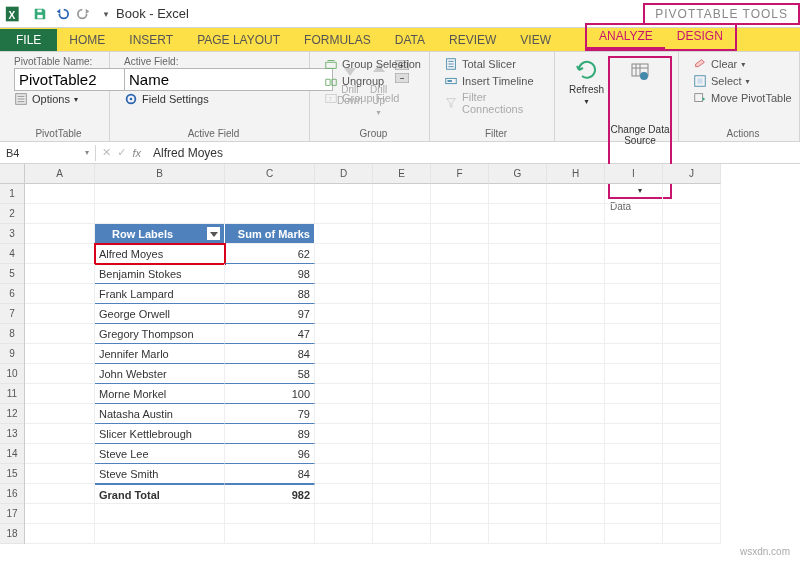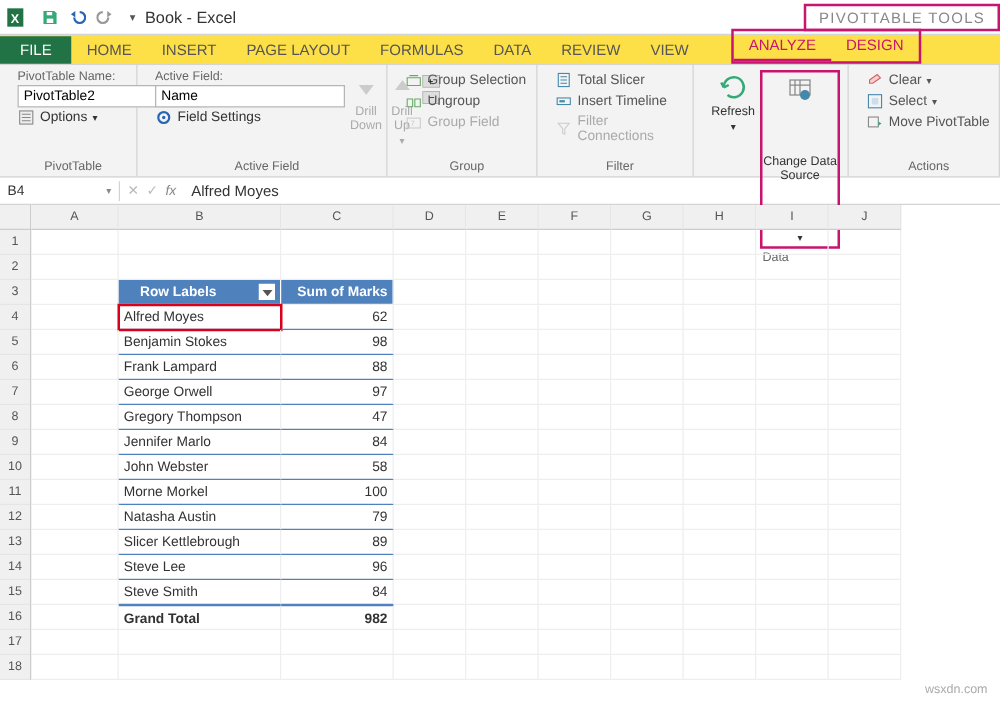--- a/index.html
+++ b/index.html
@@ -22,21 +22,21 @@
 .ctx-tabs { border:2px solid #c7156f; display:flex; margin-left:2px;}
 .ctx-tabs .tab { color:#c7156f;}
 
 
 .ribbon { display: flex; background: #f3f3f3; border-bottom: 1px solid #d4d4d4; height: 90px;}
 .rgroup { border-right: 1px solid #d4d4d4; padding: 4px 6px 0 14px; display: flex; flex-direction: column; justify-content: space-between; }
 .rgroup-label { font-size: 10px; color: #666; text-align: center; padding: 2px 0; }
 .rbody { display:flex; gap:4px; align-items:flex-start;}
 .stack { display:flex; flex-direction:column; gap:1px;}
 .field-lbl { font-size:10px; color:#666; }
-.mini-input { border:1px solid #b5b5b5; background:#fff; padding:2px 4px; font-size:11px;}
+.mini-input { border:1px solid #b5b5b5; background:#fff; padding:2px 4px; font-size:15px;}
 .mini-row { display:flex; align-items:center; gap:4px; font-size:11px;}
 .mini-row .drop {font-size:8px;}
 .bigbtn { display:flex; flex-direction:column; align-items:center; justify-content:flex-start; width:48px; text-align:center; font-size:10px; gap:2px; padding-top:2px;}
 .bigbtn svg { width:24px;height:24px;}
 .red-box { border:2px solid #c7156f; padding:2px;gap:40px;}
 .ritem { display:flex; align-items:center; gap:4px; font-size:11px; padding:1px 0; color:#555;}
 .ritem.grey { color:#aaa;}
 .ritem svg {width:14px;height:14px; flex-shrink:0;}
 
 

